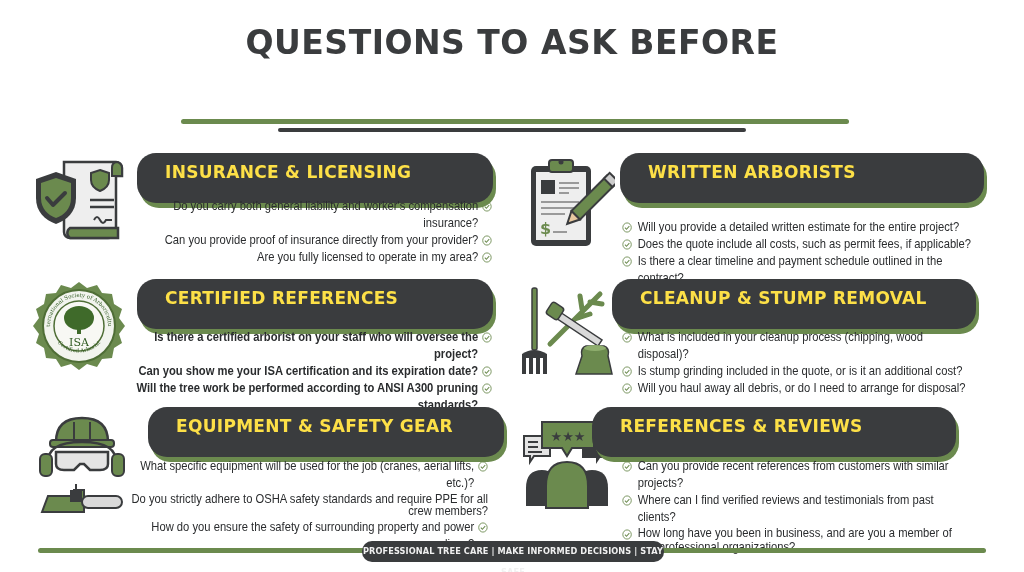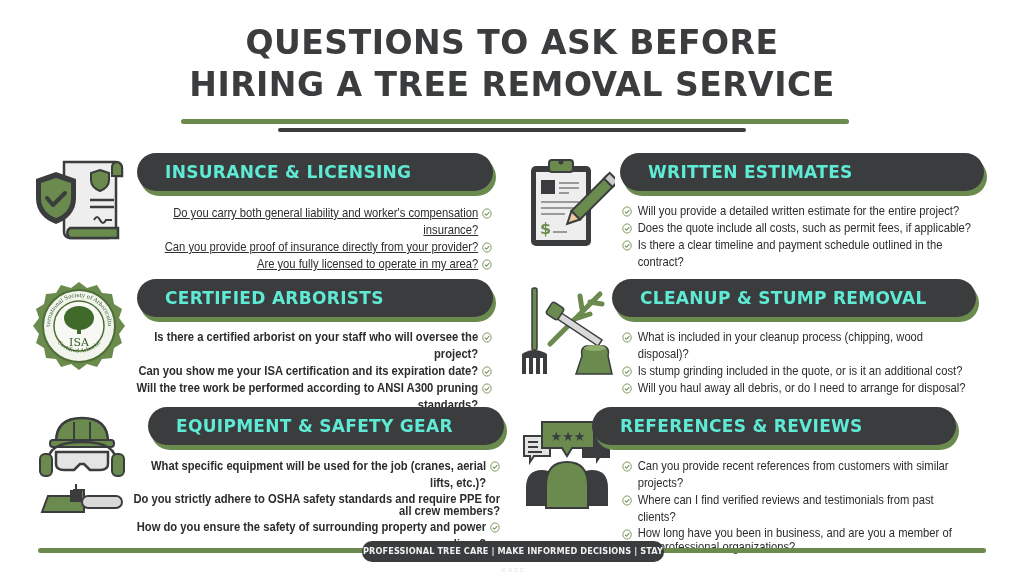--- a/index.html
+++ b/index.html
@@ -10,23 +10,23 @@
     position: absolute; left: 0; top: 22px; width: 1024px; text-align: center;
     font-family: "DejaVu Sans", sans-serif; font-weight: bold; color: #3a3c3e;
     font-size: 33px; line-height: 42px; letter-spacing: 0.5px;
   }
   .rule-green { position: absolute; left: 181px; top: 119px; width: 668px; height: 5px; background: #6b8a4e; border-radius: 3px; }
   .rule-dark { position: absolute; left: 278px; top: 128px; width: 468px; height: 4px; background: #3a3c3e; border-radius: 2px; }
 
   .section { position: absolute; }
   .icon { position: absolute; }
   .pill {
-    position: absolute; height: 38px; border-radius: 19px; background: #3a3c3e;
+    position: absolute; height: 50px; border-radius: 19px; background: #3a3c3e;
     box-shadow: 3px 5px 0 #6b8a4e;
-    color: #5eead4; font-family: "DejaVu Sans", sans-serif; font-weight: bold;
+    color: #fde047; font-family: "DejaVu Sans", sans-serif; font-weight: bold;
     font-size: 17px; line-height: 38px; padding-left: 28px; letter-spacing: 0.3px;
   }
   .qlist { position: absolute; list-style: none; }
   .qlist li {
     font-family: "Liberation Sans", sans-serif; font-size: 12.2px; line-height: 17px;
     color: #2a2c2e; display: flex; align-items: flex-start; transform: scaleX(0.92);
   }
   .left .qlist li { justify-content: flex-end; text-align: right; transform-origin: right center; }
   .right .qlist li { justify-content: flex-start; text-align: left; transform-origin: left center; }
   .chk { display: inline-block; width: 11px; height: 11px; flex: 0 0 11px; margin-top: 3px; }
@@ -38,42 +38,41 @@
     position: absolute; left: 362px; top: 541px; width: 302px; height: 21px; border-radius: 10px;
     background: #3a3c3e; color: #f0f0f0; font-family: "DejaVu Sans", sans-serif; font-weight: bold;
     font-size: 8.2px; line-height: 21px; text-align: center; letter-spacing: 0.1px;
   }
 </style>
 </head>
 <body>
 
 <div class="title">
   <div>QUESTIONS TO ASK BEFORE</div>
-  <div>HIRING A TREE REMOVAL SERVICE</div>
 </div>
 <div class="rule-green"></div>
 <div class="rule-dark"></div>
 
 <div class="section left">
   <div class="icon" style="left:34px;top:158px;width:92px;height:86px;">
     <svg width="92" height="86" viewBox="0 0 92 86">
       <path d="M30 4 H82 a6 6 0 0 1 6 6 V18 H82 V72 a8 8 0 0 1 -8 8 H36 a6 6 0 0 1 -6 -6 Z" fill="#eeeeee" stroke="#3a3c3e" stroke-width="2.5"></path>
       <path d="M82 4 a6 6 0 0 1 6 6 V18 H78 V10 a6 6 0 0 1 4 -6Z" fill="#6b8a4e" stroke="#3a3c3e" stroke-width="2"></path>
       <path d="M36 70 H84 V80 H36 a6 6 0 0 1 0 -10Z" fill="#6b8a4e" stroke="#3a3c3e" stroke-width="2.5"></path>
       <path d="M66 12 l9 3 v7 c0 6 -4 9 -9 11 c-5 -2 -9 -5 -9 -11 v-7z" fill="#6b8a4e" stroke="#3a3c3e" stroke-width="2"></path>
       <line x1="56" y1="42" x2="80" y2="42" stroke="#3a3c3e" stroke-width="2.5"></line>
       <line x1="56" y1="49" x2="80" y2="49" stroke="#3a3c3e" stroke-width="2.5"></line>
       <path d="M60 62 q3 -6 6 0 t6 0 h6" fill="none" stroke="#3a3c3e" stroke-width="2"></path>
       <path d="M22 14 L42 21 V40 C42 54 33 62 22 66 C11 62 2 54 2 40 V21 Z" fill="#3a3c3e"></path>
       <path d="M22 20 L37 25 V40 C37 51 30 57 22 60 C14 57 7 51 7 40 V25 Z" fill="#6b8a4e"></path>
       <path d="M13 40 l6 7 l12 -12" fill="none" stroke="#3a3c3e" stroke-width="4" stroke-linecap="round" stroke-linejoin="round"></path>
     </svg>
   </div>
   <div class="pill" style="left:137px;top:153px;width:356px;">INSURANCE &amp; LICENSING</div>
-  <ul class="qlist" style="left:120px;top:205px;width:372px;text-decoration:underline;">
+  <ul class="qlist" style="left:120px;top:198px;width:372px;">
     <li>
         <span>Do you carry both general liability and worker's compensation insurance?</span>
         <svg class="chk" viewBox="0 0 12 12">
           <circle cx="6" cy="6" r="5" fill="none" stroke="#6b8a4e" stroke-width="1"></circle>
           <path d="M3.5 6.2l1.8 1.8 3.4 -3.6" fill="none" stroke="#6b8a4e" stroke-width="1.2"></path>
         </svg>
       </li>
     <li>
         <span>Can you provide proof of insurance directly from your provider?</span>
         <svg class="chk" viewBox="0 0 12 12">
@@ -107,22 +106,22 @@
       <line x1="16" y1="58" x2="40" y2="58" stroke="#9a9a9a" stroke-width="2"></line>
       <text x="15" y="78" font-family="DejaVu Sans, sans-serif" font-weight="bold" font-size="16" fill="#6b8a4e">$</text>
       <line x1="28" y1="76" x2="42" y2="76" stroke="#9a9a9a" stroke-width="2"></line>
       <g transform="rotate(45 62 48)">
         <rect x="56" y="14" width="12" height="50" fill="#6b8a4e" stroke="#3a3c3e" stroke-width="2"></rect>
         <rect x="56" y="10" width="12" height="8" fill="#cccccc" stroke="#3a3c3e" stroke-width="2"></rect>
         <path d="M56 64 L62 76 L68 64 Z" fill="#e8c9a0" stroke="#3a3c3e" stroke-width="2"></path>
       </g>
     </svg>
   </div>
-  <div class="pill" style="left:620px;top:153px;width:364px;">WRITTEN ESTIMATES</div>
-  <ul class="qlist" style="left:622px;top:203px;width:380px;">
+  <div class="pill" style="left:620px;top:153px;width:364px;">WRITTEN ARBORISTS</div>
+  <ul class="qlist" style="left:622px;top:219px;width:380px;">
     <li>
         <svg class="chk" viewBox="0 0 12 12">
           <circle cx="6" cy="6" r="5" fill="none" stroke="#6b8a4e" stroke-width="1"></circle>
           <path d="M3.5 6.2l1.8 1.8 3.4 -3.6" fill="none" stroke="#6b8a4e" stroke-width="1.2"></path>
         </svg>
         <span>Will you provide a detailed written estimate for the entire project?</span>
       </li>
     <li>
         <svg class="chk" viewBox="0 0 12 12">
           <circle cx="6" cy="6" r="5" fill="none" stroke="#6b8a4e" stroke-width="1"></circle>
@@ -148,21 +147,21 @@
       <circle cx="49" cy="46" r="25" fill="#f8f8f4" stroke="#4f6e36" stroke-width="1.5"></circle>
       <ellipse cx="49" cy="38" rx="15" ry="12" fill="#3f6a2a"></ellipse>
       <rect x="47" y="44" width="4" height="10" fill="#3f6a2a"></rect>
       <text x="49" y="66" text-anchor="middle" font-family="DejaVu Serif, serif" font-size="11" fill="#2f5a20">ISA</text>
       <path id="ringTop" d="M20 46 A29 29 0 0 1 78 46" fill="none"></path>
       <text font-family="DejaVu Serif, serif" font-size="5.4" fill="#2f5a20"><textPath href="#ringTop" startOffset="50%" text-anchor="middle">International Society of Arboriculture</textPath></text>
       <path id="ringBot" d="M22 54 A29 29 0 0 0 76 54" fill="none"></path>
       <text font-family="DejaVu Serif, serif" font-size="5.4" fill="#2f5a20"><textPath href="#ringBot" startOffset="50%" text-anchor="middle">Certified Arborist</textPath></text>
     </svg>
   </div>
-  <div class="pill" style="left:137px;top:279px;width:356px;">CERTIFIED ARBORISTS</div>
+  <div class="pill" style="left:137px;top:279px;width:356px;">CERTIFIED REFERENCES</div>
   <ul class="qlist" style="left:100px;top:329px;width:392px;font-weight:bold;">
     <li>
         <span>Is there a certified arborist on your staff who will oversee the project?</span>
         <svg class="chk" viewBox="0 0 12 12">
           <circle cx="6" cy="6" r="5" fill="none" stroke="#6b8a4e" stroke-width="1"></circle>
           <path d="M3.5 6.2l1.8 1.8 3.4 -3.6" fill="none" stroke="#6b8a4e" stroke-width="1.2"></path>
         </svg>
       </li>
     <li>
         <span>Can you show me your ISA certification and its expiration date?</span>
@@ -233,21 +232,21 @@
       <rect x="2" y="42" width="12" height="22" rx="5" fill="#6b8a4e" stroke="#3a3c3e" stroke-width="2"></rect>
       <rect x="74" y="42" width="12" height="22" rx="5" fill="#6b8a4e" stroke="#3a3c3e" stroke-width="2"></rect>
       <path d="M18 40 H70 V52 Q70 58 62 58 H52 L46 52 H42 L36 58 H26 Q18 58 18 52 Z" fill="#e4e4e4" stroke="#3a3c3e" stroke-width="2.5"></path>
       <line x1="38" y1="72" x2="38" y2="84" stroke="#3a3c3e" stroke-width="2"></line>
       <path d="M4 100 L10 84 H36 V78 H46 V100 Z" fill="#6b8a4e" stroke="#3a3c3e" stroke-width="2"></path>
       <rect x="32" y="78" width="12" height="12" fill="#3a3c3e"></rect>
       <rect x="44" y="84" width="40" height="12" rx="6" fill="#d9d9d9" stroke="#3a3c3e" stroke-width="2"></rect>
     </svg>
   </div>
   <div class="pill" style="left:148px;top:407px;width:356px;">EQUIPMENT &amp; SAFETY GEAR</div>
-  <ul class="qlist" style="left:100px;top:458px;width:400px;font-weight:bold;">
+  <ul class="qlist" style="left:88px;top:458px;width:400px;">
     <li>
         <span>What specific equipment will be used for the job (cranes, aerial lifts, etc.)?</span>
         <svg class="chk" viewBox="0 0 12 12">
           <circle cx="6" cy="6" r="5" fill="none" stroke="#6b8a4e" stroke-width="1"></circle>
           <path d="M3.5 6.2l1.8 1.8 3.4 -3.6" fill="none" stroke="#6b8a4e" stroke-width="1.2"></path>
         </svg>
       </li>
     <li style="line-height:12px;margin-top:1px;">
         <span style="display:block;max-width:420px;">Do you strictly adhere to OSHA safety standards and require PPE for all crew members?</span>
       </li>

